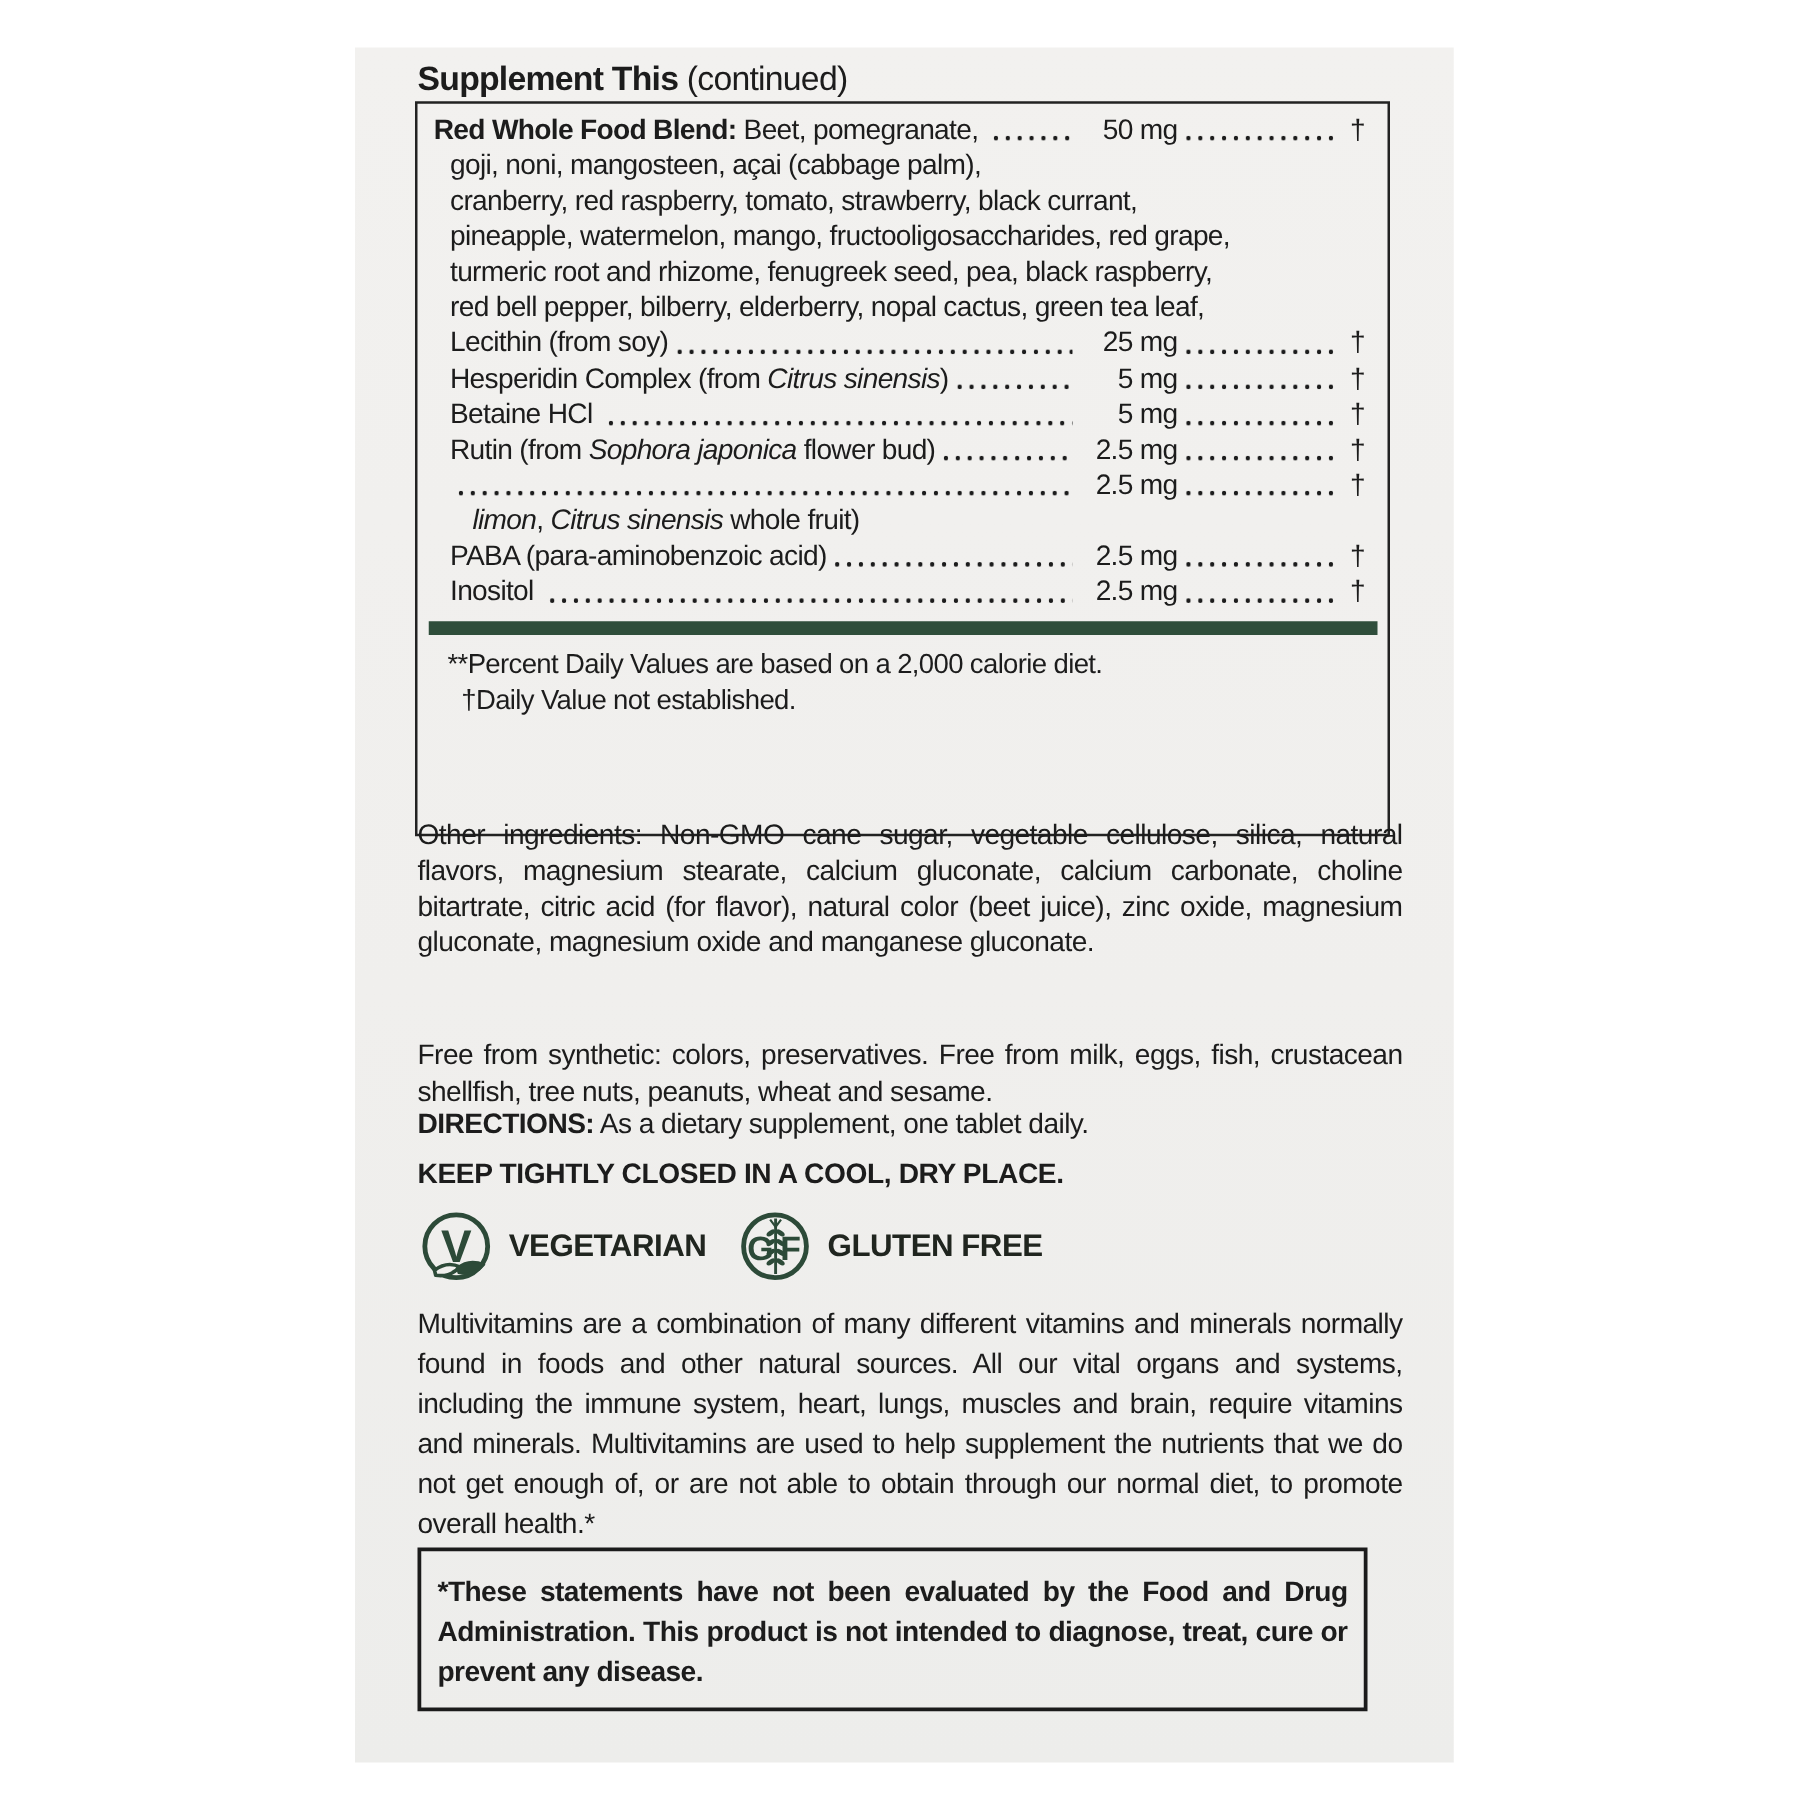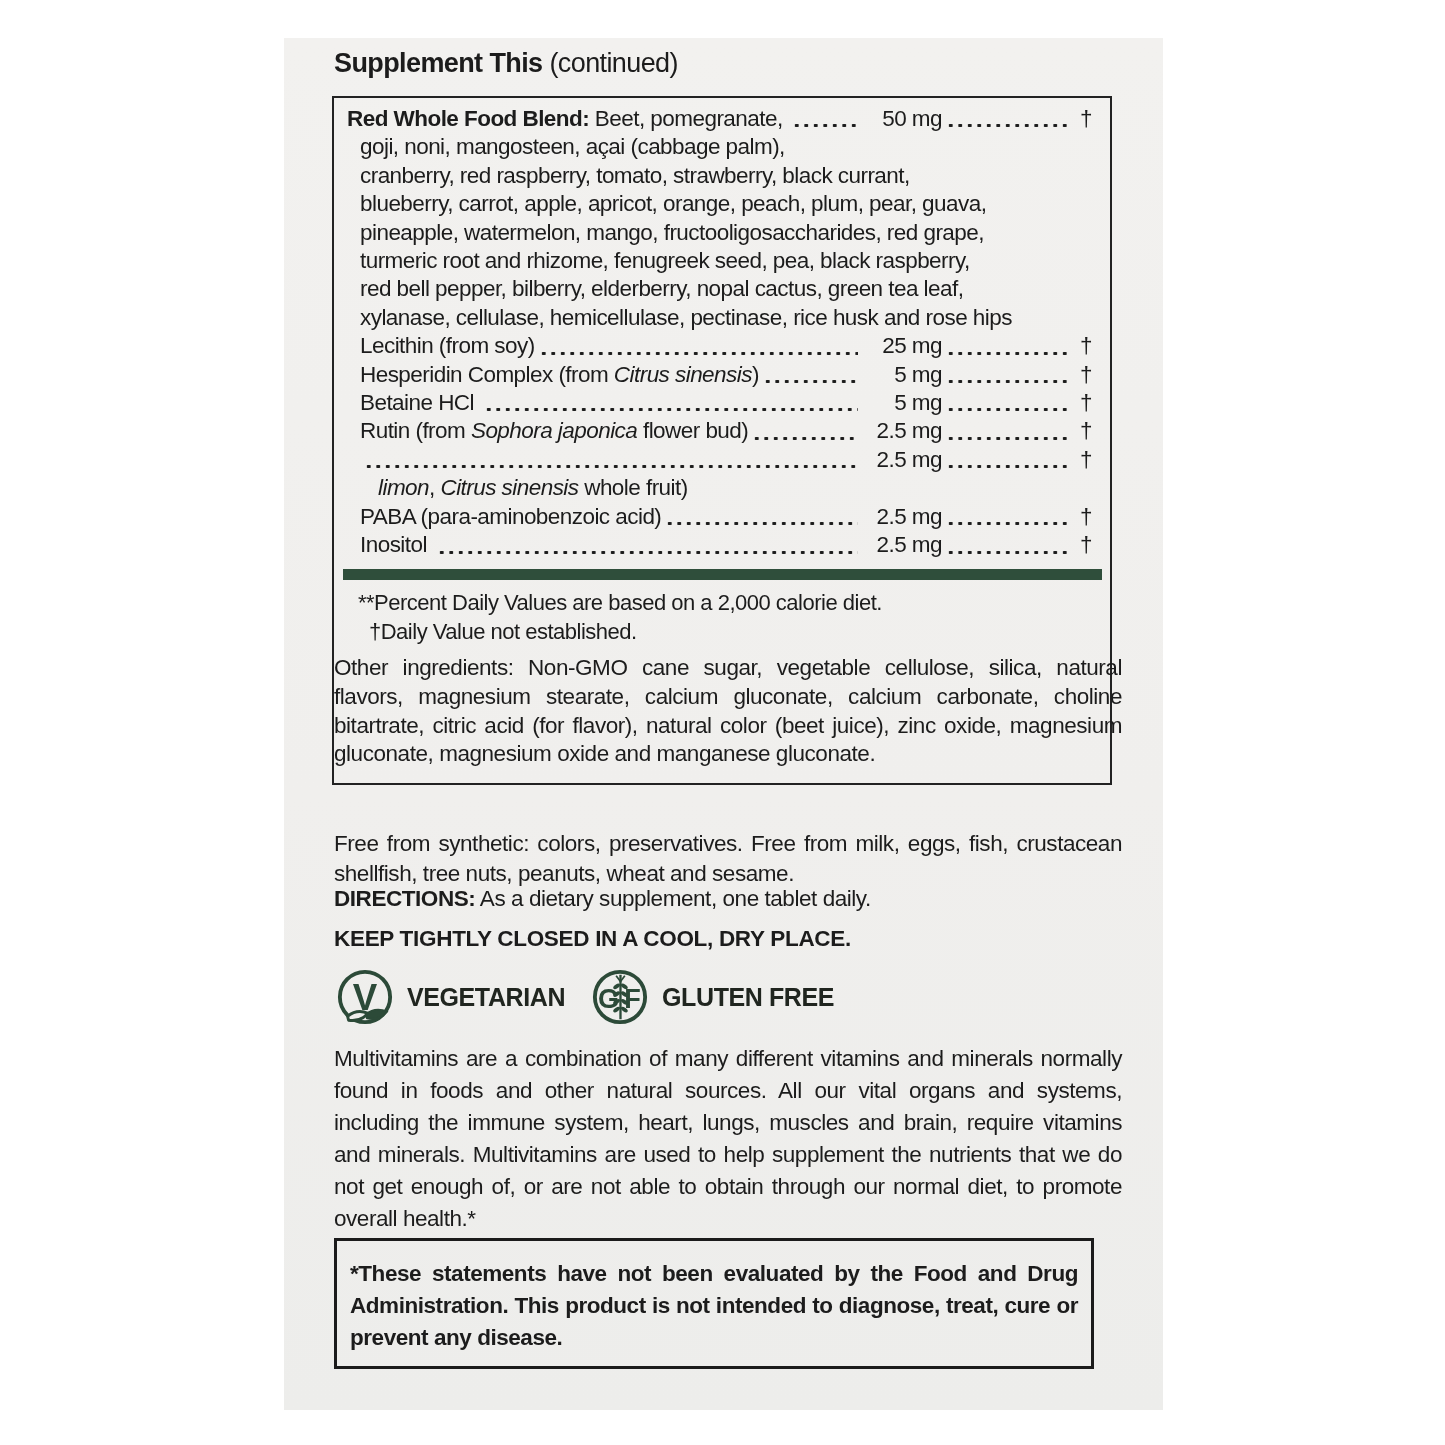--- a/index.html
+++ b/index.html
@@ -4,21 +4,21 @@
 <style>
   html,body{margin:0;padding:0;background:#ffffff;width:1445px;height:1445px;overflow:hidden;}
   body{font-family:"Liberation Sans","DejaVu Sans",sans-serif;color:#1c1c1c;
        -webkit-font-smoothing:antialiased;}
   .card{position:absolute;left:284px;top:38px;width:879px;height:1372px;
         background:linear-gradient(180deg,#f2f1ef 0%,#f0efed 55%,#ededeb 100%);}
   
   .sf-title{position:absolute;left:50px;top:10px;font-size:27px;letter-spacing:-0.6px;white-space:nowrap;}
   .sf-title .tb{font-weight:700;}
   
-  .sf-box{position:absolute;left:48px;top:58px;width:780px;height:689px;box-sizing:border-box;
+  .sf-box{position:absolute;left:48px;top:43px;width:780px;height:588px;box-sizing:border-box;
           border:2.5px solid #222;padding:7px 18px 0 13px;background:transparent;}
   .sf-row{display:flex;align-items:baseline;font-size:22.5px;line-height:28.4px;
           letter-spacing:-0.55px;white-space:pre;}
   .sf-row.ind1{padding-left:13px;}
   .sf-row.ind2{padding-left:31px;}
   .row-name .b{font-weight:700;}
   .row-name .it{font-style:italic;}
   .leader{flex:1 1 auto;min-width:18px;height:5px;align-self:flex-end;margin:0 4px 5px 4px;
           background-image:radial-gradient(circle,#1c1c1c 1.7px,transparent 2px);
           background-size:9.5px 5px;background-repeat:repeat-x;background-position:left center;}
@@ -55,25 +55,23 @@
 
   <div class="sf-title">
     <span class="tb">Supplement This</span><span> (continued)</span>
   </div>
 
   <div class="sf-box">
     <div id="rows-host">
         <div class="sf-row"><span class="row-name"><span class="b">Red Whole Food Blend:</span><span> Beet, pomegranate, </span></span><span class="leader"></span><span class="amt">50 mg</span><span class="leader fixed"></span><span class="dagger">†</span></div>
         <div class="sf-row ind1"><span class="row-name"><span>goji, noni, mangosteen, açai (cabbage palm),</span></span></div>
         <div class="sf-row ind1"><span class="row-name"><span>cranberry, red raspberry, tomato, strawberry, black currant,</span></span></div>
-        <div class="sf-row ind1"><span class="row-name"><span>blueberry, carrot, apple, apricot, orange, peach, plum, pear, guava,</span></span></div>
         <div class="sf-row ind1"><span class="row-name"><span>pineapple, watermelon, mango, fructooligosaccharides, red grape,</span></span></div>
         <div class="sf-row ind1"><span class="row-name"><span>turmeric root and rhizome, fenugreek seed, pea, black raspberry,</span></span></div>
         <div class="sf-row ind1"><span class="row-name"><span>red bell pepper, bilberry, elderberry, nopal cactus, green tea leaf,</span></span></div>
-        <div class="sf-row ind1"><span class="row-name"><span>xylanase, cellulase, hemicellulase, pectinase, rice husk and rose hips</span></span></div>
         <div class="sf-row ind1"><span class="row-name"><span>Lecithin (from soy)</span></span><span class="leader"></span><span class="amt">25 mg</span><span class="leader fixed"></span><span class="dagger">†</span></div>
         <div class="sf-row ind1"><span class="row-name"><span>Hesperidin Complex (from </span><span class="it">Citrus sinensis</span><span>)</span></span><span class="leader"></span><span class="amt">5 mg</span><span class="leader fixed"></span><span class="dagger">†</span></div>
         <div class="sf-row ind1"><span class="row-name"><span>Betaine HCl </span></span><span class="leader"></span><span class="amt">5 mg</span><span class="leader fixed"></span><span class="dagger">†</span></div>
         <div class="sf-row ind1"><span class="row-name"><span>Rutin (from </span><span class="it">Sophora japonica</span><span> flower bud)</span></span><span class="leader"></span><span class="amt">2.5 mg</span><span class="leader fixed"></span><span class="dagger">†</span></div>
         <div class="sf-row ind1"><span class="leader"></span><span class="amt">2.5 mg</span><span class="leader fixed"></span><span class="dagger">†</span></div>
         <div class="sf-row ind2"><span class="row-name"><span class="it">limon</span><span>, </span><span class="it">Citrus sinensis</span><span> whole fruit)</span></span></div>
         <div class="sf-row ind1"><span class="row-name"><span>PABA (para-aminobenzoic acid)</span></span><span class="leader"></span><span class="amt">2.5 mg</span><span class="leader fixed"></span><span class="dagger">†</span></div>
         <div class="sf-row ind1"><span class="row-name"><span>Inositol </span></span><span class="leader"></span><span class="amt">2.5 mg</span><span class="leader fixed"></span><span class="dagger">†</span></div>
       </div>
     <div class="thick-bar"></div>

